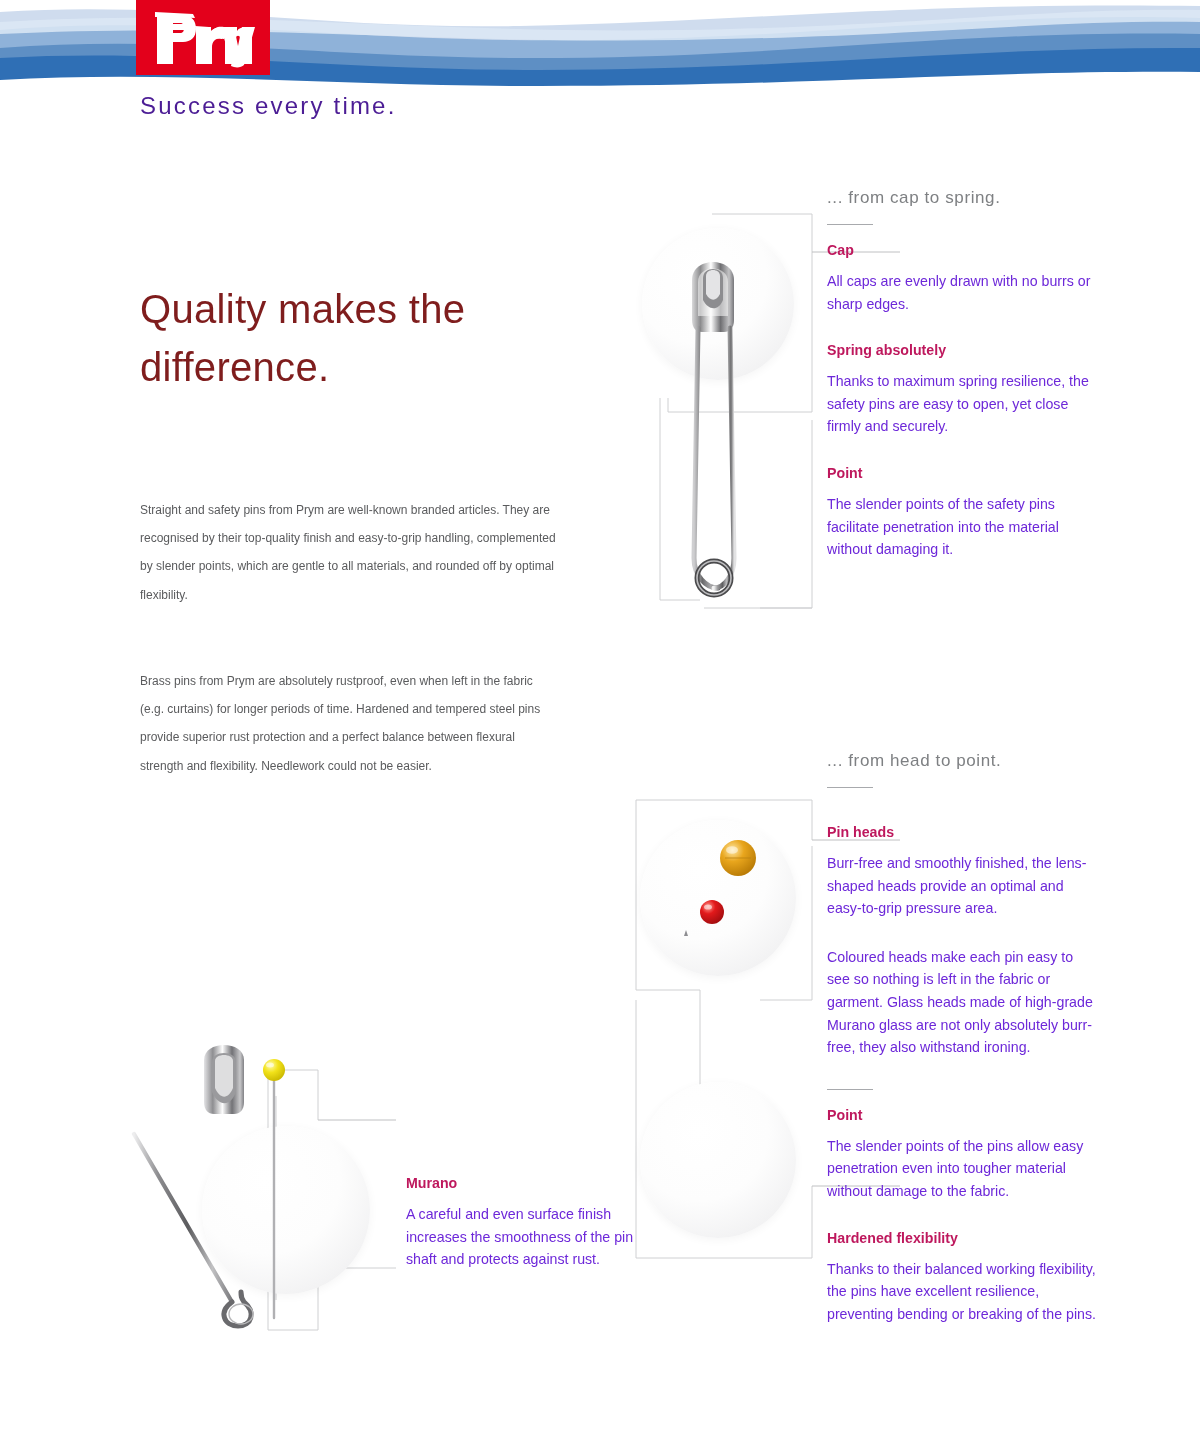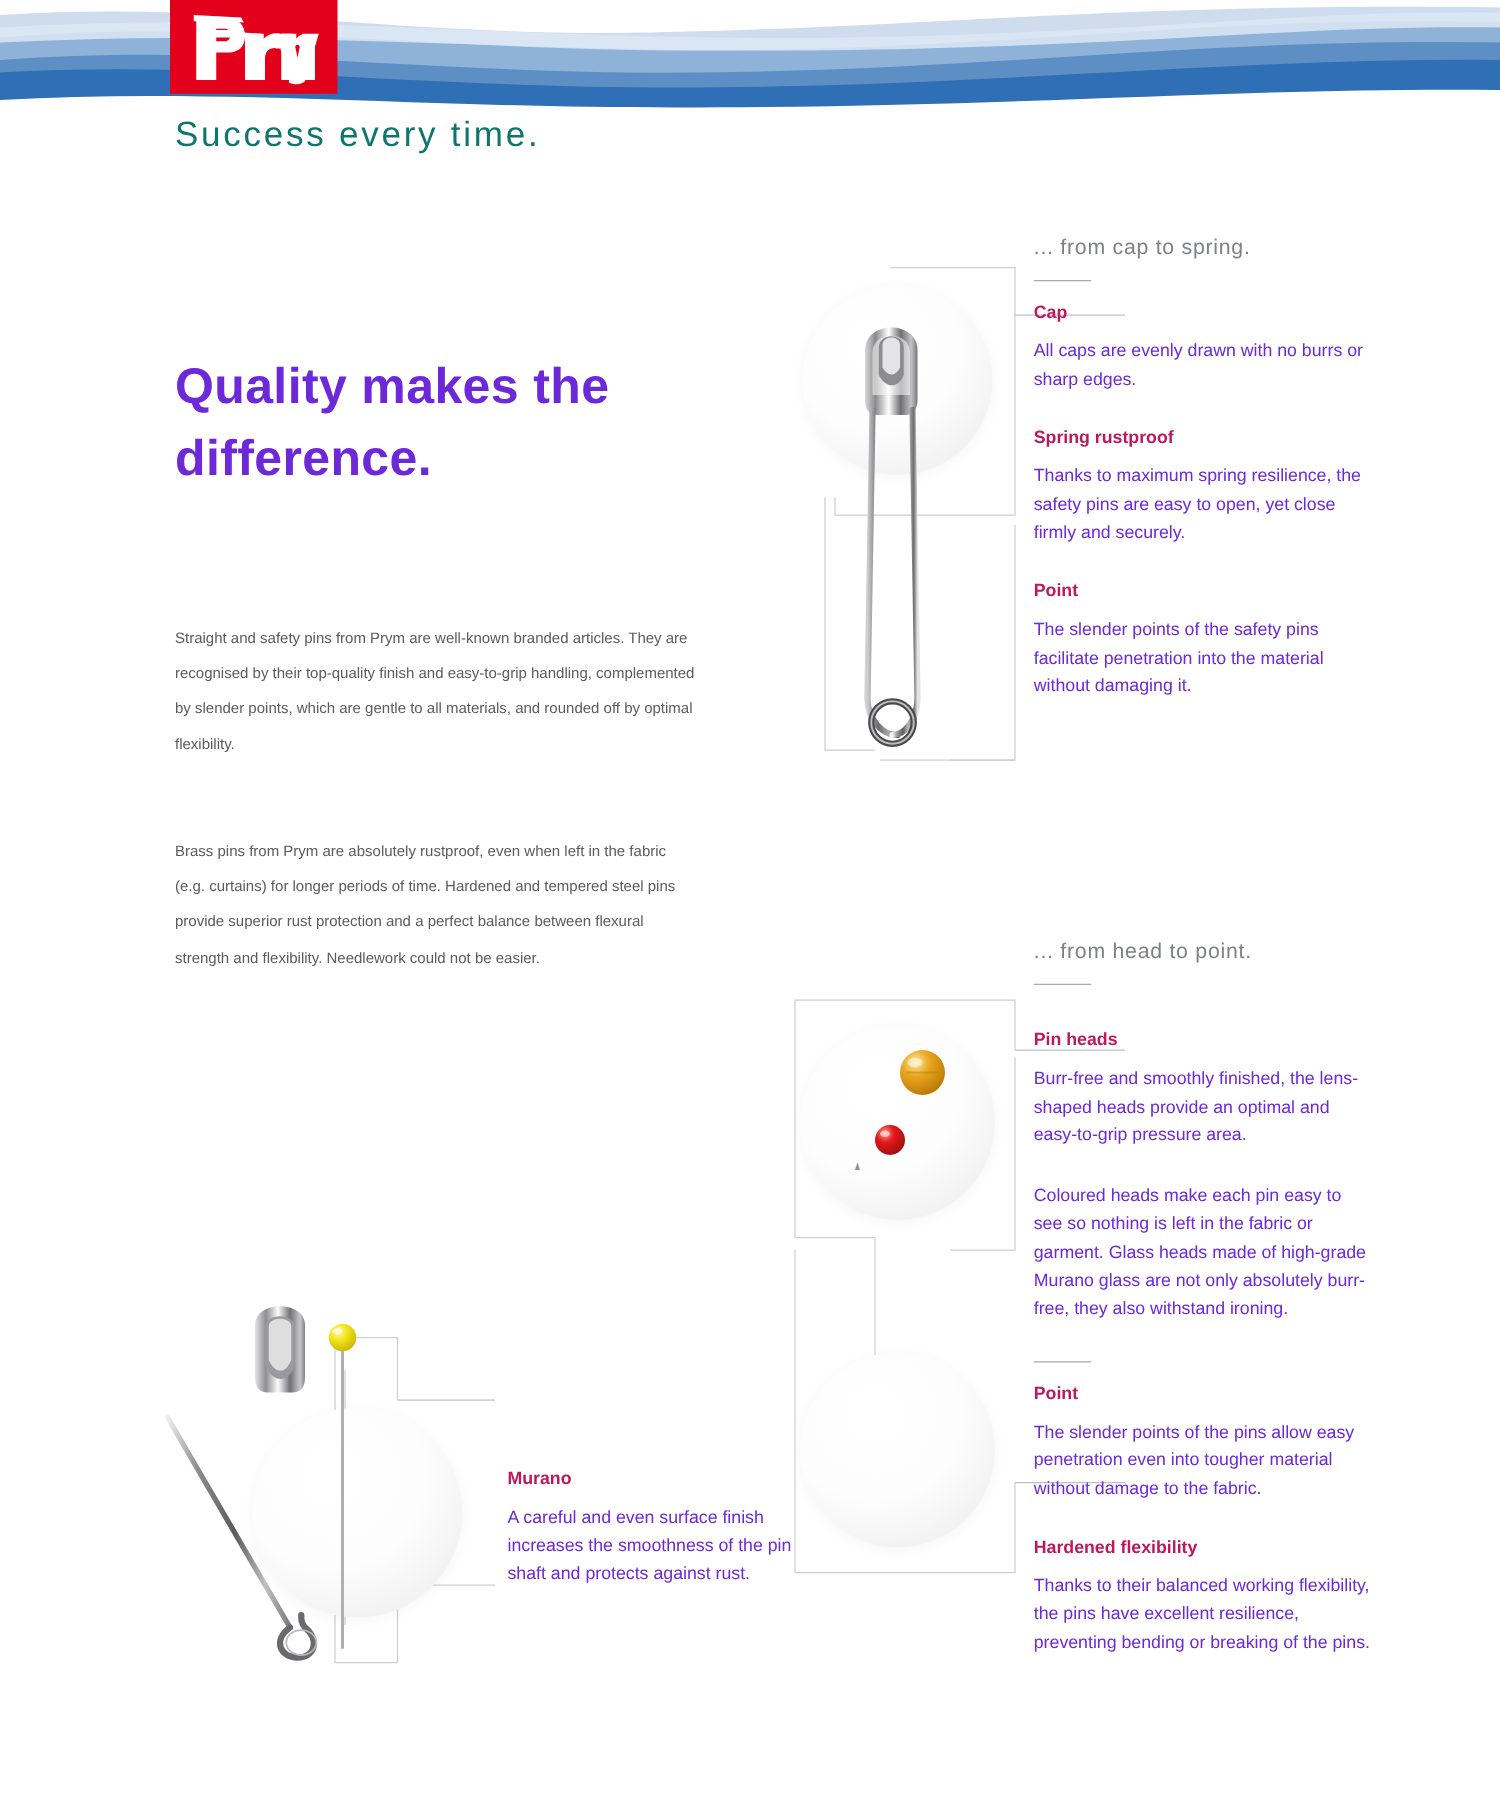--- a/index.html
+++ b/index.html
@@ -16,27 +16,27 @@
   .header{position:absolute;left:0;top:0;width:1200px;height:88px;overflow:hidden;}
   .header svg{display:block;}
   .logo{
     position:absolute;left:136px;top:0;width:134px;height:75px;
     background:#e3001b;display:flex;align-items:center;justify-content:center;
   }
   .logo svg{display:block;}
 
   .tagline{
     position:absolute;left:140px;top:92px;
-    font-size:28px;letter-spacing:2.2px;color:#0f766e;font-weight:300;
+    font-size:24px;letter-spacing:2.2px;color:#4c1d95;font-weight:300;
   }
 
   
   .headline{
     position:absolute;left:140px;top:280px;width:440px;
-    font-size:40px;line-height:58px;color:#6d28d9;font-weight:700;letter-spacing:.3px;
+    font-size:40px;line-height:58px;color:#7f1d1d;font-weight:400;letter-spacing:.3px;
   }
   .body-copy{
     position:absolute;left:140px;width:420px;
     font-size:12px;line-height:28.2px;color:#5a5b5d;
   }
   #para1{top:484px;}
   #para2{top:655px;}
 
   
   .rcol{position:absolute;left:827px;width:272px;}
@@ -253,21 +253,21 @@
 <div class="rcol" style="top:182px;">
   <div class="sec-title">... from cap to spring.</div>
   <div class="rule"></div>
 
   <div>
     <div class="blk-head">Cap</div>
     <p class="blk-body">All caps are evenly drawn with no burrs or sharp edges.</p>
   </div>
   <div class="gap"></div>
   <div>
-    <div class="blk-head">Spring rustproof</div>
+    <div class="blk-head">Spring absolutely</div>
     <p class="blk-body">Thanks to maximum spring resilience, the safety pins are easy to open, yet close firmly and securely.</p>
   </div>
   <div class="gap"></div>
   <div>
     <div class="blk-head">Point</div>
     <p class="blk-body">The slender points of the safety pins facilitate penetration into the material without damaging it.</p>
   </div>
 </div>
 
 <div class="rcol" style="top:745px;">

